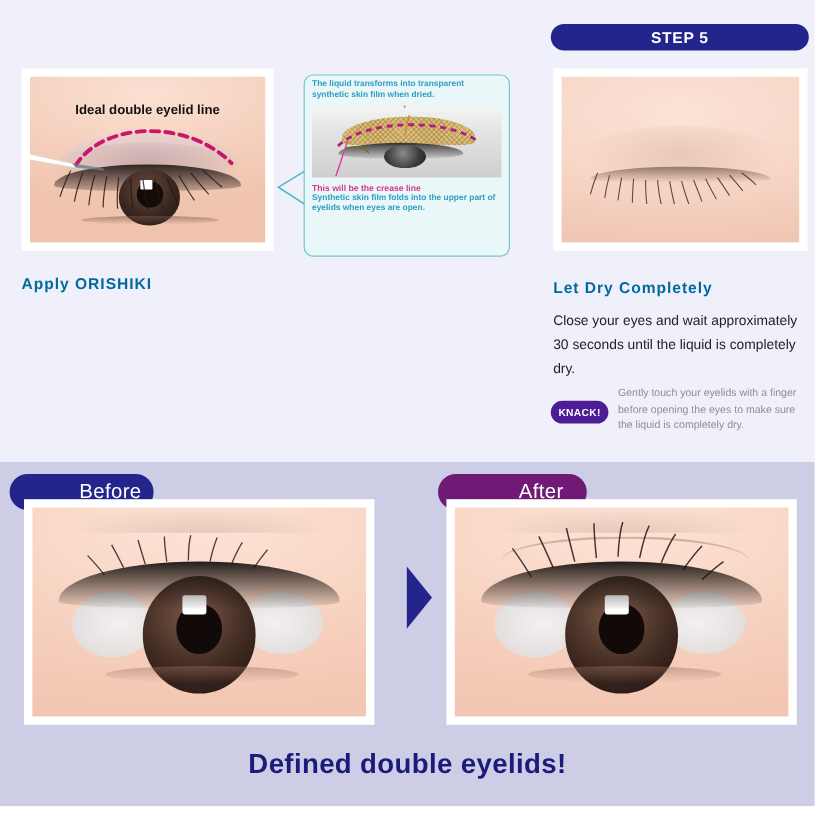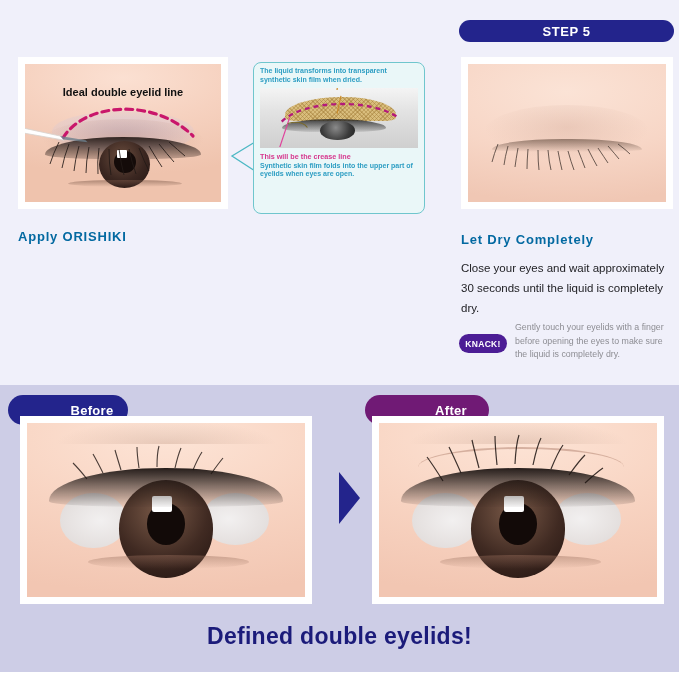--- a/index.html
+++ b/index.html
@@ -165,21 +165,21 @@
   .ba-section{
     position:absolute;left:0;top:385px;width:679px;height:287px;
     background:#cdcde6;
   }
   .ba-pill{
     position:absolute;height:30px;border-radius:15px;display:flex;
     align-items:center;justify-content:center;
   }
   #before-pill{left:8px;top:10px;width:120px;background:#23248c;}
   #after-pill{left:365px;top:10px;width:124px;background:#701a75;}
-  .ba-pill span{color:#fff;font-size:13px;font-weight:bold;letter-spacing:.3px;margin-left:48px;}
+  .ba-pill span{color:#fff;font-size:17px;font-weight:normal;letter-spacing:.3px;margin-left:48px;}
 
   #before-frame{position:absolute;left:20px;top:31px;width:292px;height:188px;background:#fff;padding:7px;box-sizing:border-box;}
   #after-frame{position:absolute;left:372px;top:31px;width:292px;height:188px;background:#fff;padding:7px;box-sizing:border-box;}
 
   .big-eye{position:relative;width:100%;height:100%;overflow:hidden;
     background:radial-gradient(ellipse 130% 90% at 50% 8%, #fde4d6 0%, #f8d4c2 50%, #f2c6b2 100%);}
   .be-iris{position:absolute;left:33%;top:33%;width:34%;height:56%;border-radius:50%;
     background:radial-gradient(circle at 45% 32%, #7a5a48 0%, #402a22 55%, #21120f 100%);}
   .be-pupil{position:absolute;left:43%;top:46%;width:14%;height:24%;border-radius:50%;background:#120a08;}
   .be-glint{position:absolute;left:45%;top:42%;width:7%;height:9%;background:#fff;border-radius:2px;}

